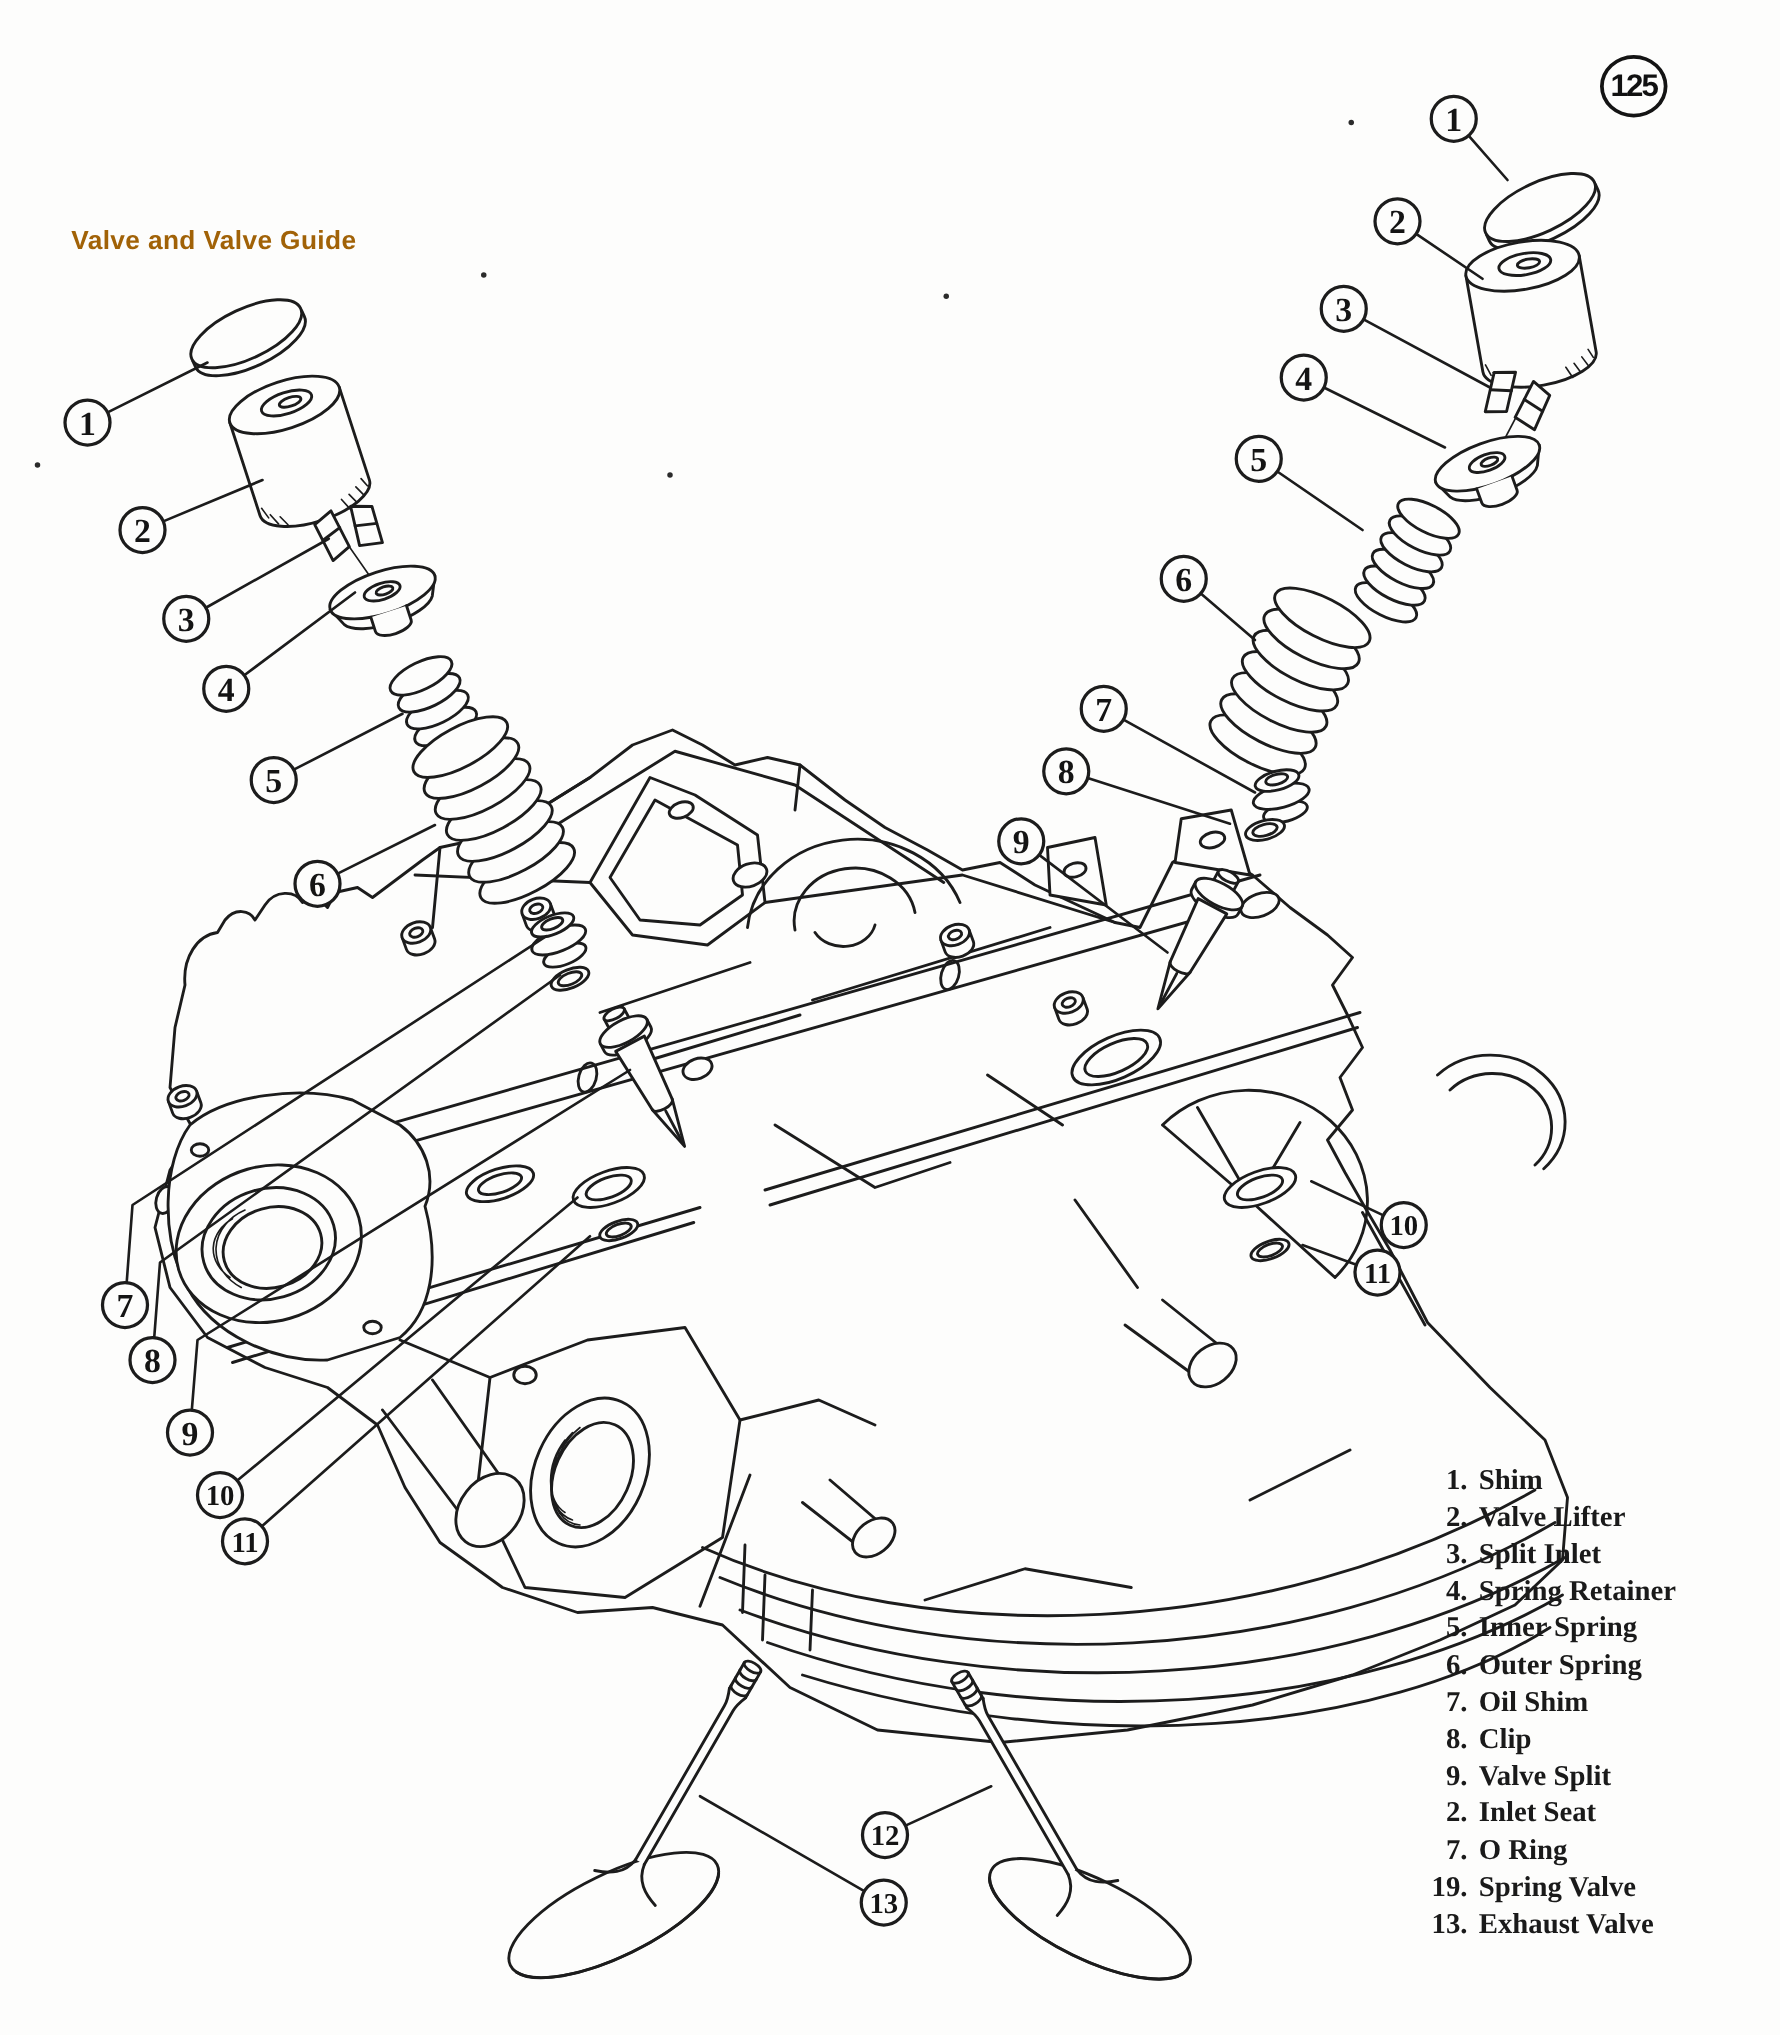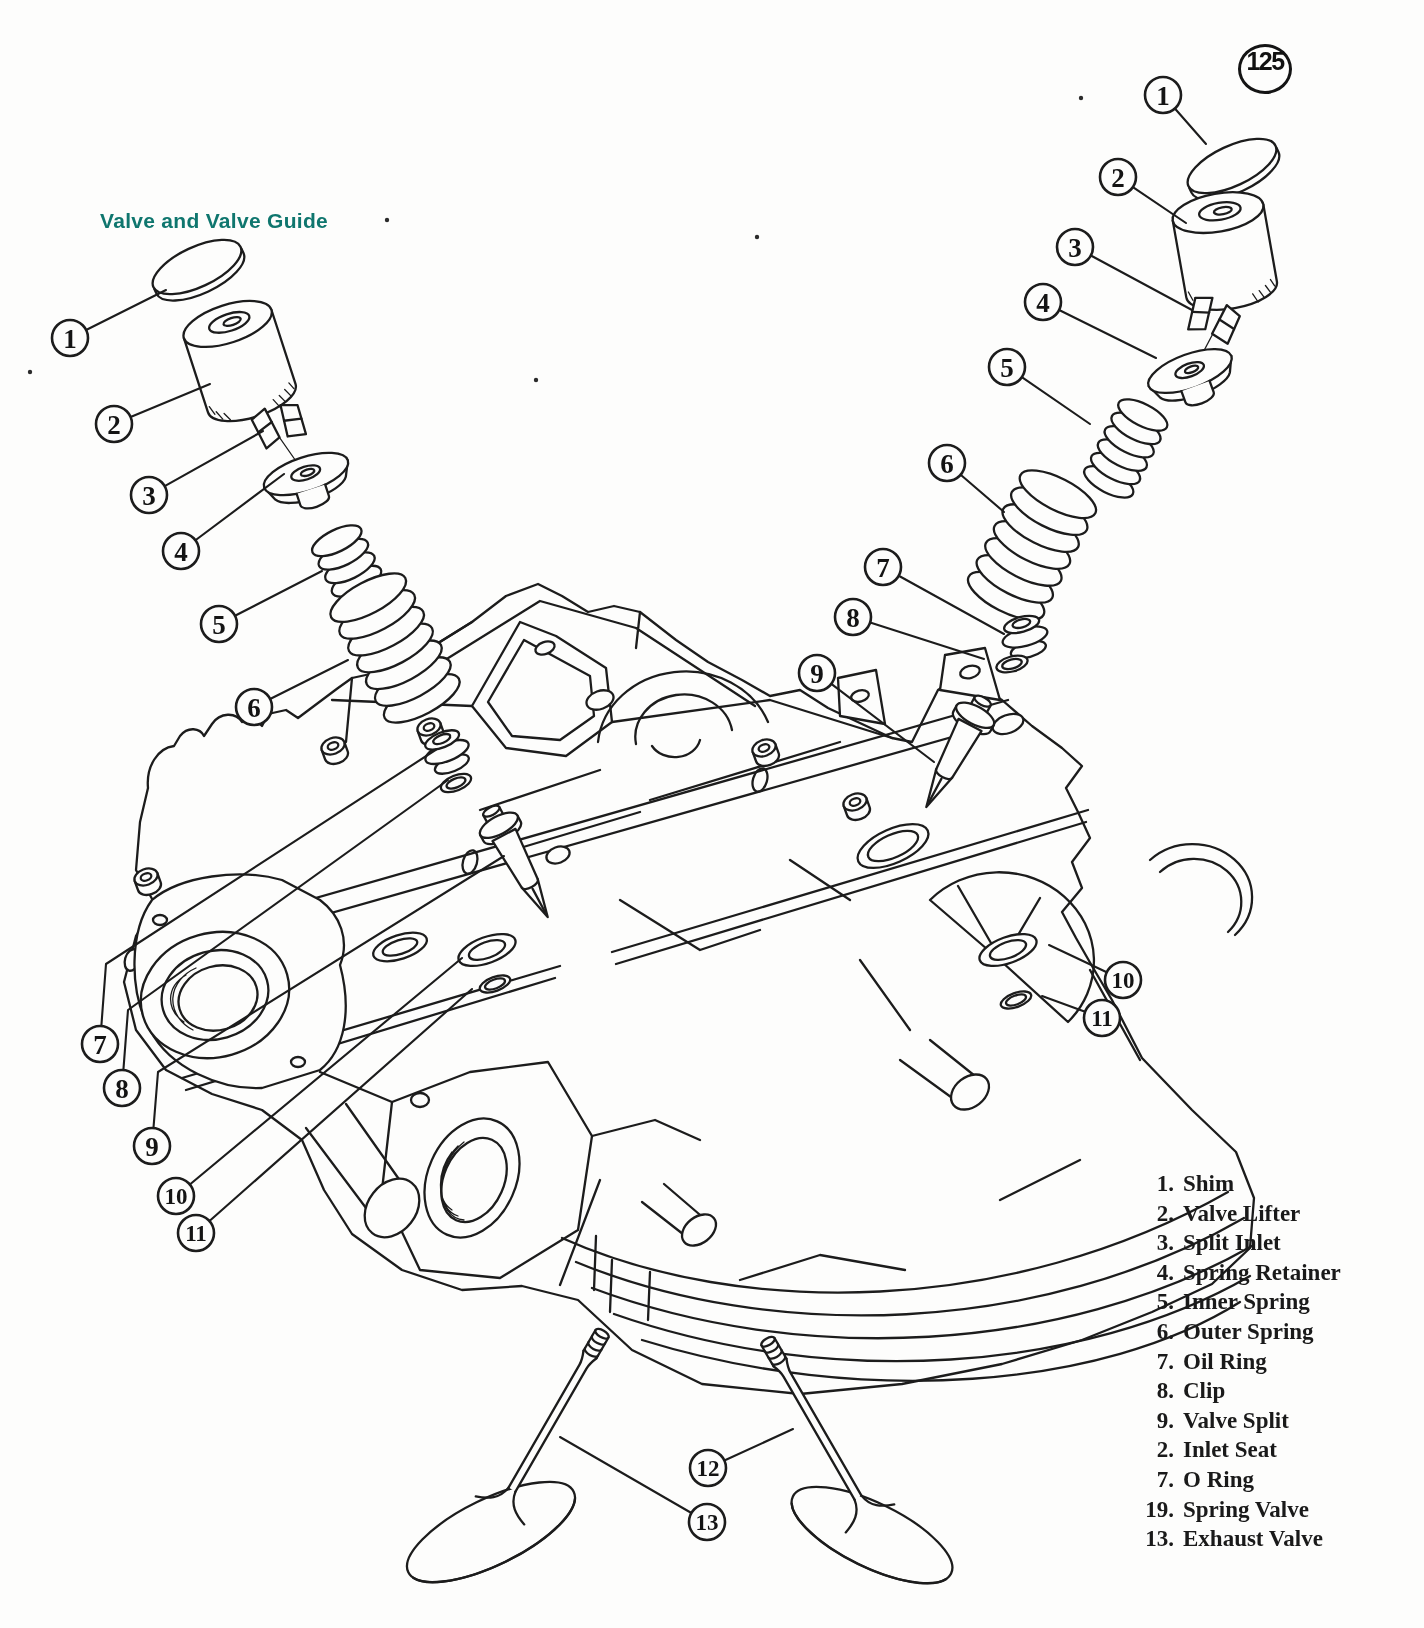--- a/index.html
+++ b/index.html
@@ -1,22 +1,22 @@
 <!DOCTYPE html>
 <html><head>
 <meta charset="utf-8">
 <style>
   html,body{margin:0;padding:0;background:#e8e8e8;}
   .page{position:relative;width:1424px;height:1628px;background:#fdfdfc;overflow:hidden;
         font-family:"Liberation Sans","DejaVu Sans",sans-serif;color:#161616;}
   .diagram-svg{position:absolute;left:0;top:0;width:1424px;height:1628px;}
-  .fig-title{position:absolute;left:57px;top:208px;font:700 21px/1.2 "Liberation Sans","DejaVu Sans",sans-serif;
-             letter-spacing:.3px;color:#0f766e;margin-left:43px;}
-  .page-badge{position:absolute;left:1238px;top:44px;width:54px;height:50px;border:3.5px solid #141414;
-              border-radius:50%;display:flex;align-items:flex-start;justify-content:center;
+  .fig-title{position:absolute;left:57px;top:180px;font:700 21px/1.2 "Liberation Sans","DejaVu Sans",sans-serif;
+             letter-spacing:.3px;color:#a16207;}
+  .page-badge{position:absolute;left:1280px;top:44px;width:54px;height:50px;border:3.5px solid #141414;
+              border-radius:50%;display:flex;align-items:center;justify-content:center;
               font:700 25px "Liberation Sans","DejaVu Sans",sans-serif;letter-spacing:-1.5px;color:#111;box-sizing:border-box;}
   .legend{position:absolute;left:1126px;top:1169px;}
   .legend-row{display:flex;line-height:29.6px;font-family:"Liberation Serif","DejaVu Serif",serif;
               font-size:23px;font-weight:600;color:#1a1a1a;white-space:nowrap;}
   .legend-row .ln{width:48px;text-align:right;margin-right:9px;}
   
   .ink{stroke:#1c1c1c;stroke-width:2.3;fill:none;stroke-linecap:round;stroke-linejoin:round;}
   .inkw{stroke:#1c1c1c;stroke-width:2.3;fill:#fdfdfc;stroke-linecap:round;stroke-linejoin:round;}
   .thin{stroke:#1c1c1c;stroke-width:1.3;fill:none;stroke-linecap:round;}
   .callout-circle{fill:#fdfdfc;stroke:#1c1c1c;stroke-width:2.6;}
@@ -399,21 +399,21 @@
       <div class="legend-row">
         <span class="ln">5.</span>
         <span class="ll">Inner Spring</span>
       </div>
       <div class="legend-row">
         <span class="ln">6.</span>
         <span class="ll">Outer Spring</span>
       </div>
       <div class="legend-row">
         <span class="ln">7.</span>
-        <span class="ll">Oil Ring</span>
+        <span class="ll">Oil Shim</span>
       </div>
       <div class="legend-row">
         <span class="ln">8.</span>
         <span class="ll">Clip</span>
       </div>
       <div class="legend-row">
         <span class="ln">9.</span>
         <span class="ll">Valve Split</span>
       </div>
       <div class="legend-row">

